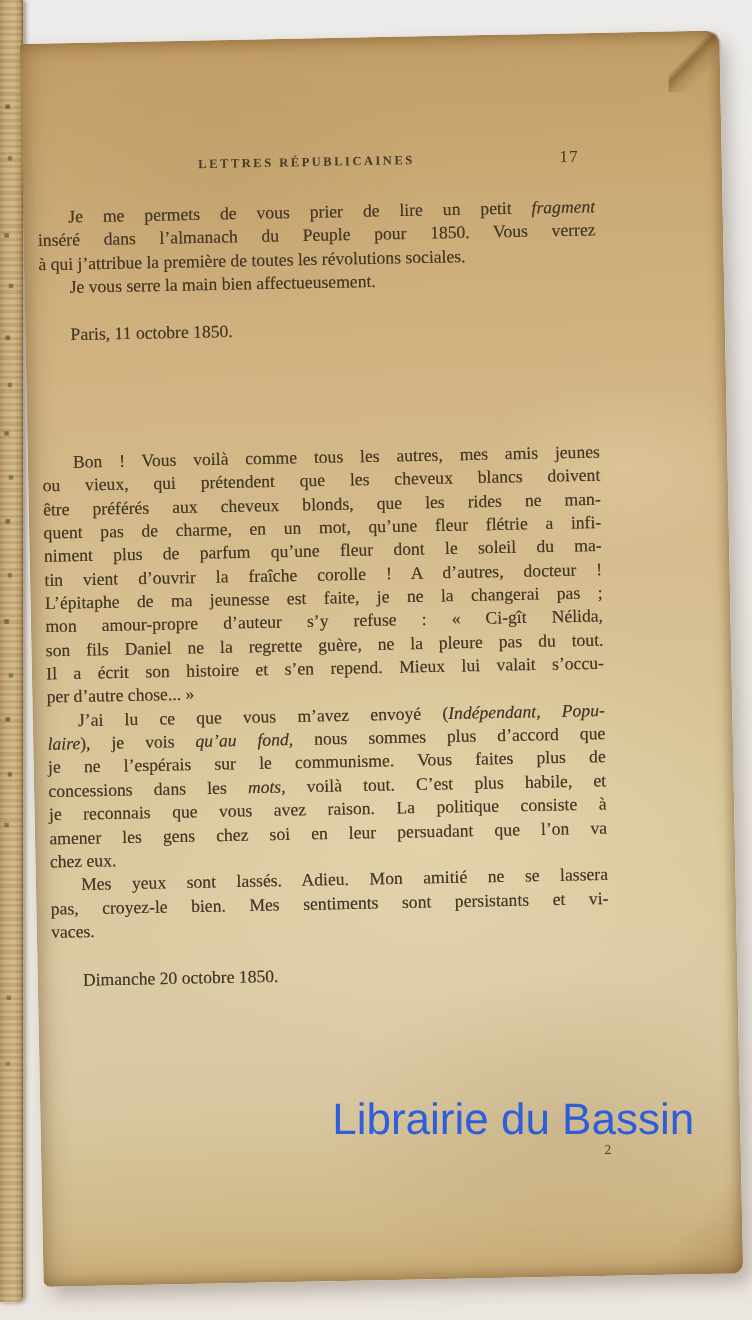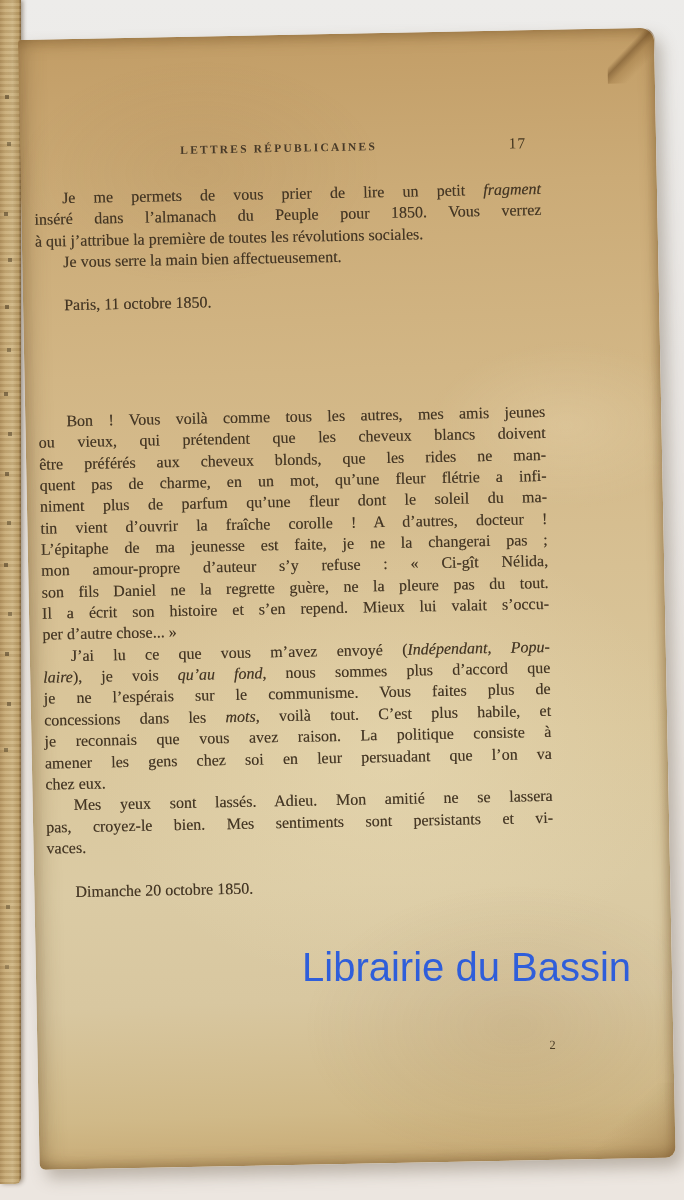--- a/index.html
+++ b/index.html
@@ -70,21 +70,21 @@
     line-height:21.35px;font-size:16px;color:#443624;
     text-align:justify;text-align-last:justify;text-justify:inter-word;
     text-shadow:.25px 0 0 rgba(68,54,36,.55);
   }
   .line.last{text-align-last:left;}
   .line.indent{text-indent:28px;}
   .line i{font-style:italic;}
   .sig{position:absolute;left:499px;top:1008px;font-size:12.5px;color:#4a3c26;}
   
   .watermark{
-    position:absolute;left:302px;top:946px;width:382px;
+    position:absolute;left:302px;top:997px;width:382px;
     font-family:"Liberation Sans","DejaVu Sans",sans-serif;
     font-size:40px;line-height:42px;color:#2357df;opacity:.93;
     white-space:nowrap;letter-spacing:0;
   }
 </style>
 </head>
 <body>
 
 <div class="edge-strip">
   <div class="edge-marks"></div>

